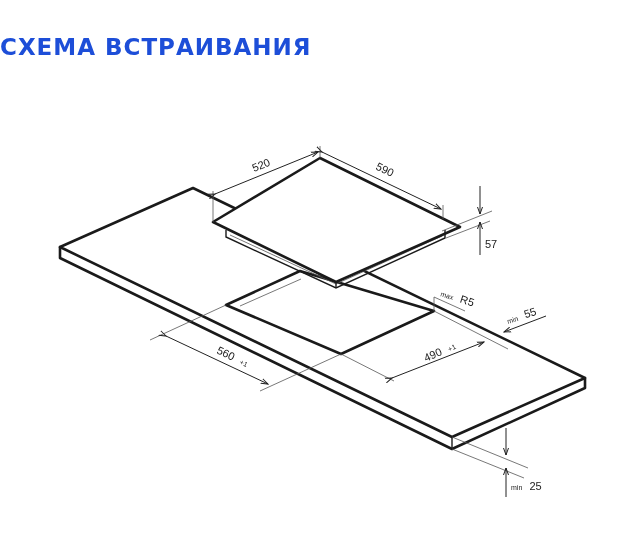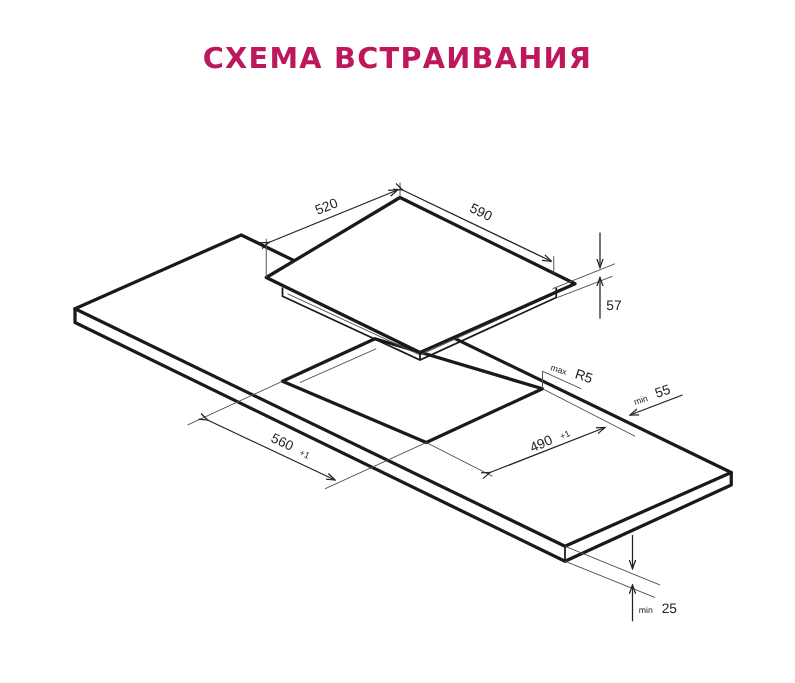--- a/index.html
+++ b/index.html
@@ -1,17 +1,17 @@
 <!DOCTYPE html>
 <html><head>
 <meta charset="utf-8">
 <style>
   html, body { margin: 0; padding: 0; background: #ffffff; }
   body { width: 636px; height: 546px; position: relative; overflow: hidden; font-family: "DejaVu Sans", sans-serif; }
-  .title { position: absolute; left: 0; top: 34px; width: 636px; text-align: center; font-family: "DejaVu Sans", sans-serif; font-weight: 900; font-size: 23px; letter-spacing: 1px; color: #be185d; }
+  .title { position: absolute; left: 0; top: 34px; width: 636px; text-align: left; font-family: "DejaVu Sans", sans-serif; font-weight: 900; font-size: 23px; letter-spacing: 1px; color: #1d4ed8; }
   svg { position: absolute; left: 0; top: 0; }
   .thick { stroke: #1a1a1a; stroke-width: 2.6; fill: none; stroke-linejoin: round; stroke-linecap: round; }
   .med { stroke: #1a1a1a; stroke-width: 1.4; fill: none; }
   .thin { stroke: #555555; stroke-width: 0.8; fill: none; }
   .dim { stroke: #222222; stroke-width: 1; fill: none; }
   .lbl { font-family: "Liberation Sans", sans-serif; font-size: 11px; fill: #222222; }
   .sm { font-family: "Liberation Sans", sans-serif; font-size: 7px; fill: #222222; }
 </style>
 </head>
 <body>

